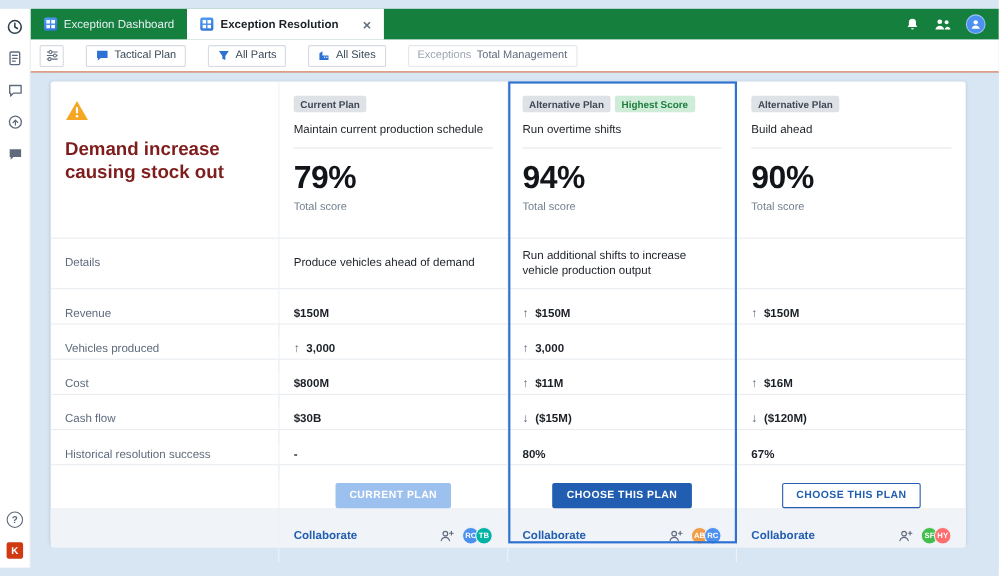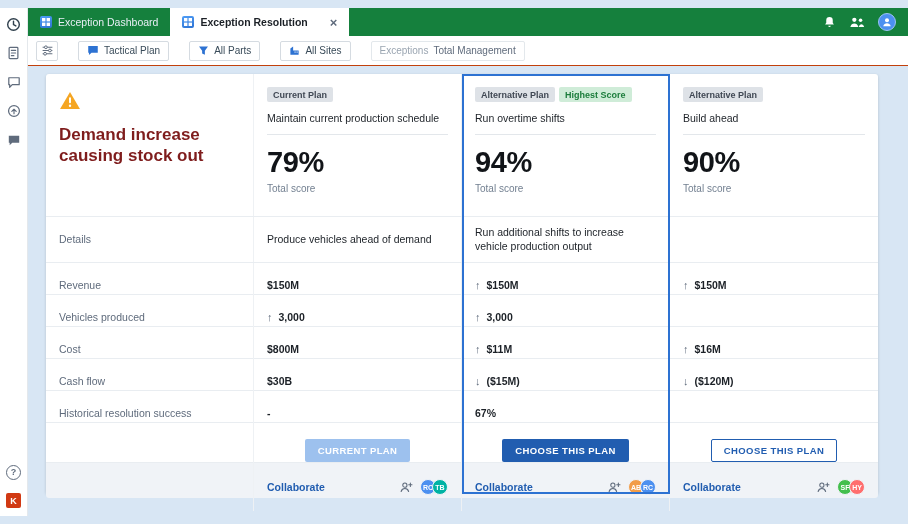--- a/index.html
+++ b/index.html
@@ -323,20 +323,23 @@
               <span class="val">($120M)</span>
             </div>
         </div>
 
         <div class="row r-metric">
           <div class="cell lbl">Historical resolution success</div>
           <div class="cell">
               <span class="val">-</span>
             </div>
           <div class="cell">
+              <span class="val">80%</span>
+            </div>
+          <div class="cell">
               <span class="val">67%</span>
             </div>
         </div>
 
         <div class="row actions-row">
           <div class="cell"></div>
           <div class="cell">
             <button class="btn disabled">CURRENT PLAN</button>
           </div>
           <div class="cell">

